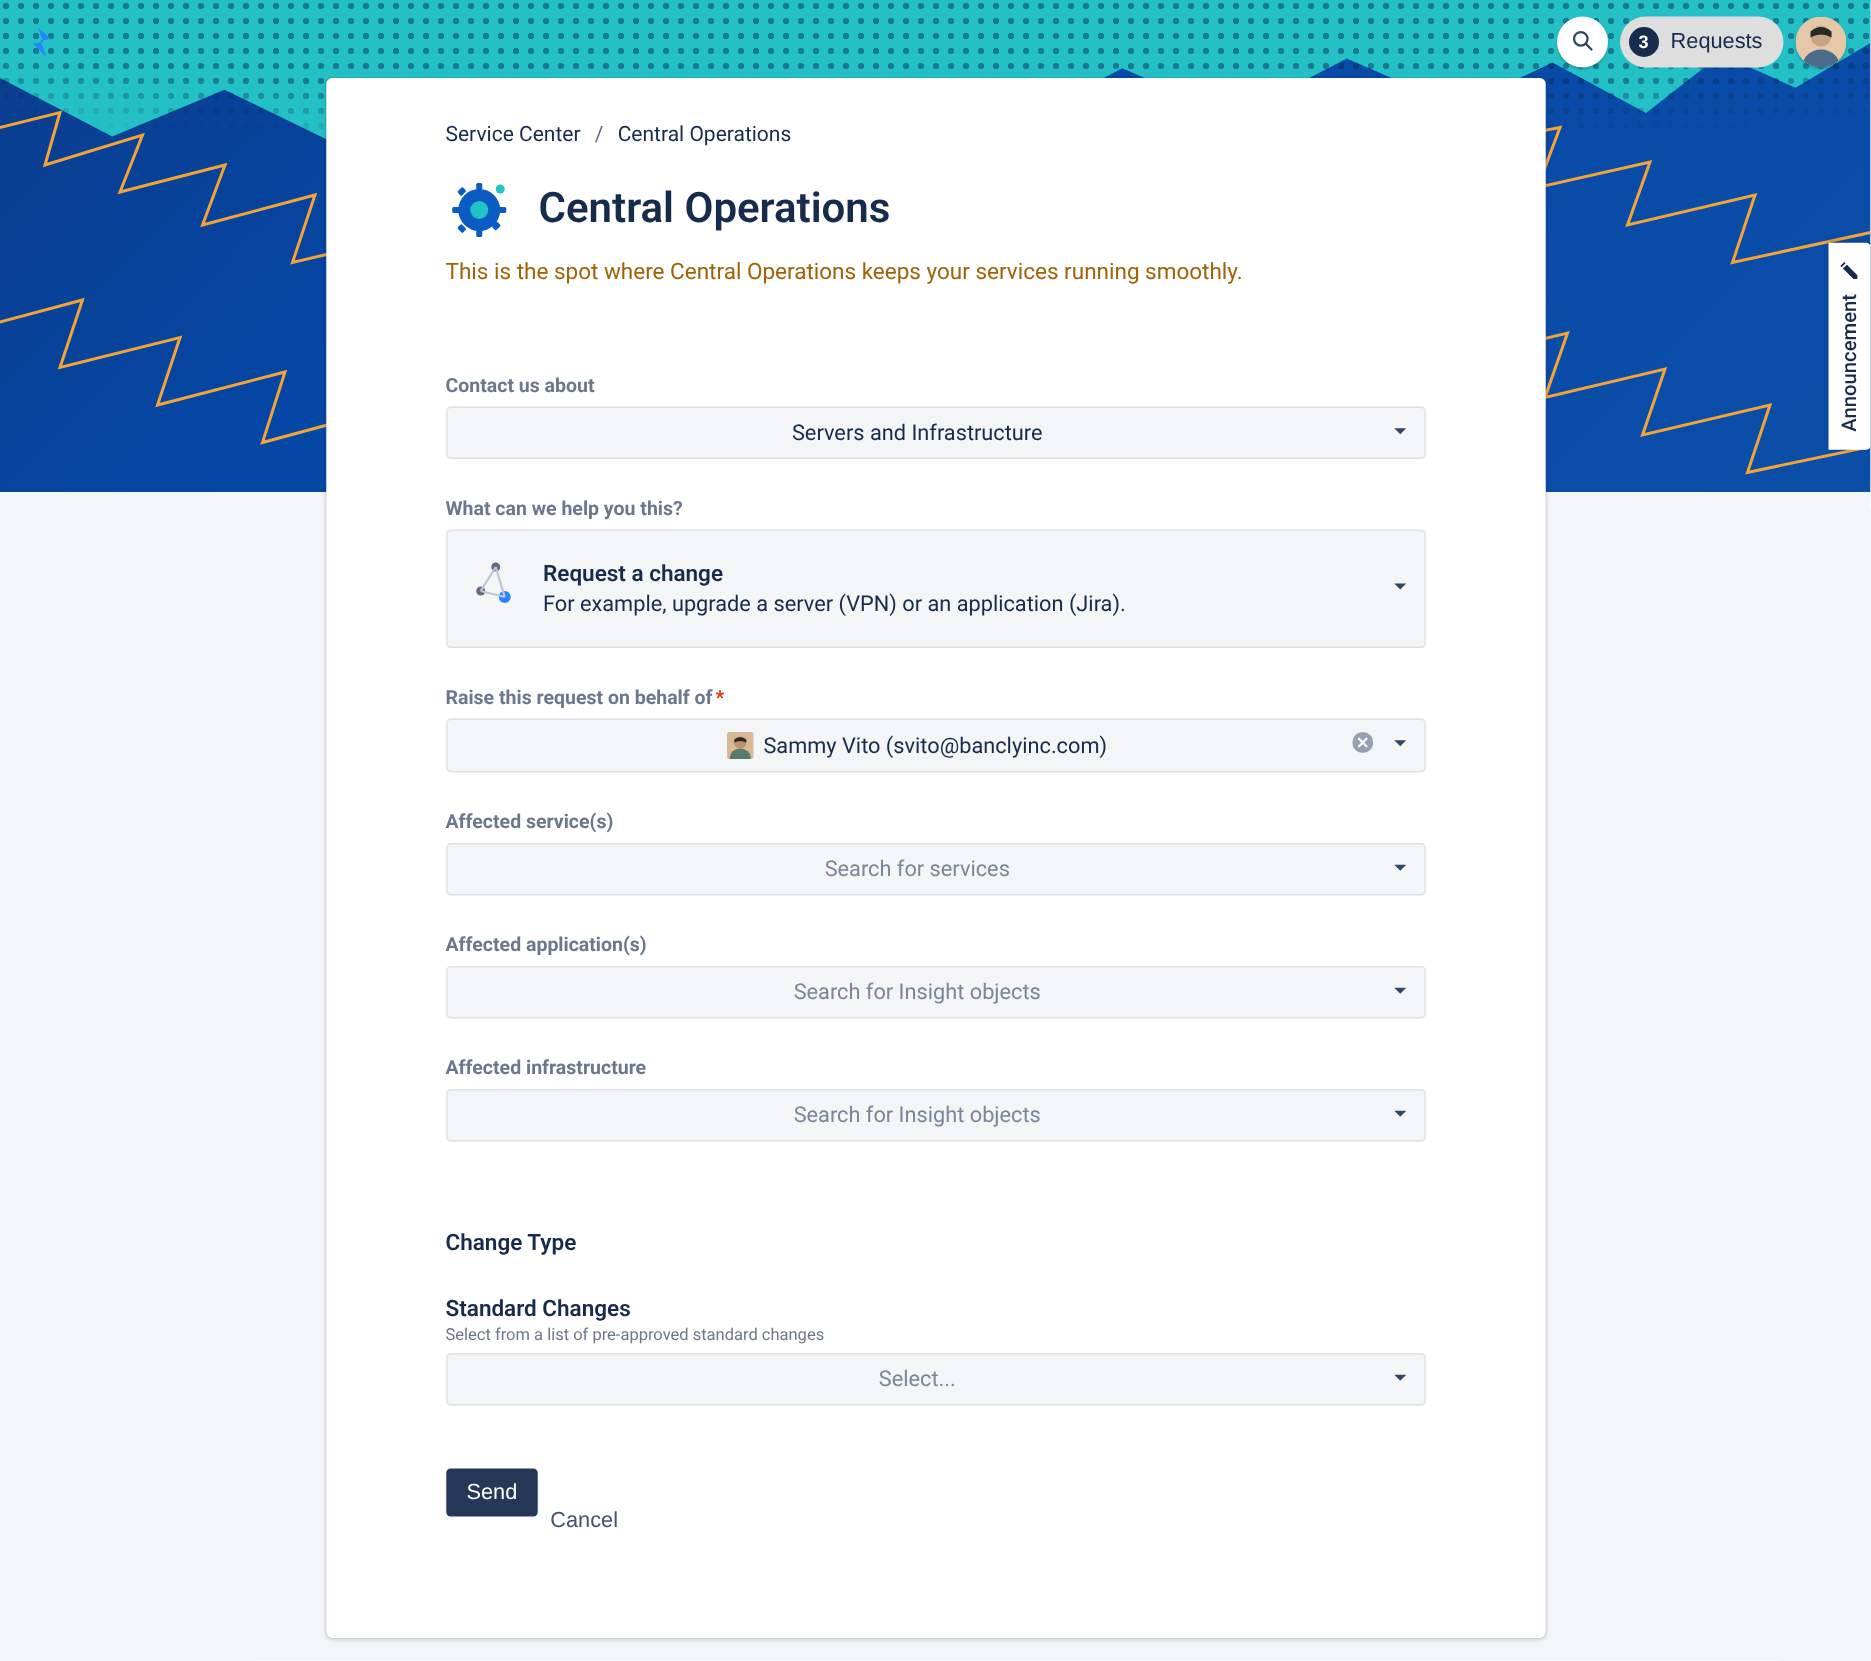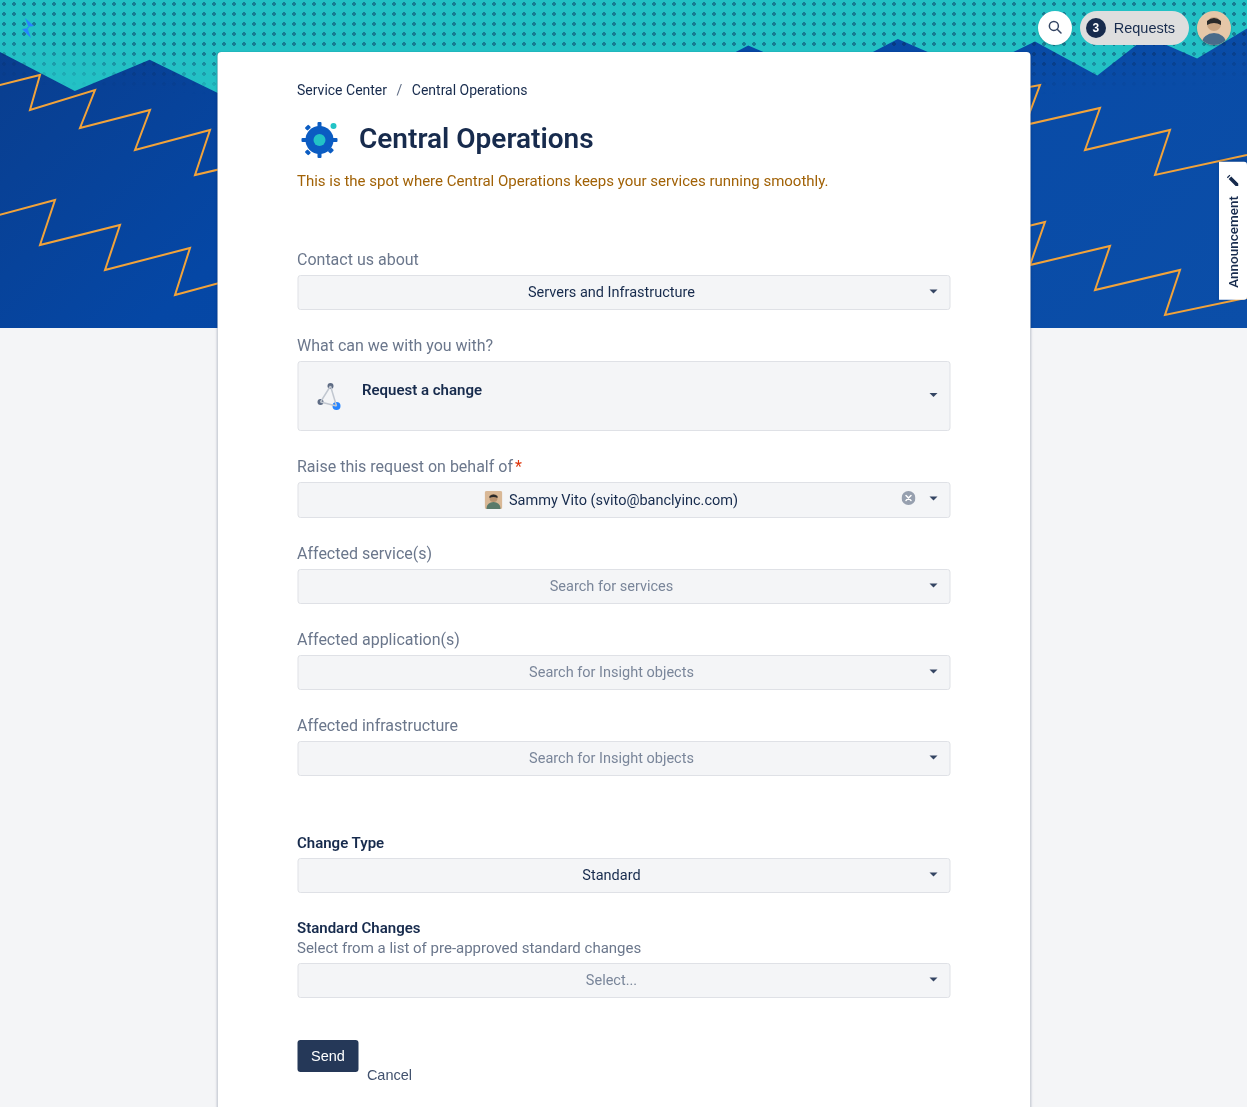--- a/index.html
+++ b/index.html
@@ -144,35 +144,35 @@
     font-weight: 600;
     color:#172b4d;
   }
   .page-desc {
     font-size: 15px;
     color:#a16207;
     margin-bottom: 60px;
   }
 
   .field-label {
-    font-size: 16px;
-    font-weight:400;
+    font-size: 13px;
+    font-weight:700;
     color:#6b778c;
     margin-bottom:6px;
     display:block;
   }
   .field-label-bold {
     font-size: 15px;
     font-weight:600;
     color:#172b4d;
     margin-bottom:6px;
     display:block;
   }
   .field-hint {
-    font-size: 15px;
+    font-size: 11px;
     color:#6b778c;
     margin-bottom:6px;
     display:block;
   }
   .req { color:#de350b; margin-left:2px; }
 
   .select-box {
     width:100%;
     background:#f4f5f7;
     border: 1.5px solid #dfe1e6;
@@ -375,34 +375,35 @@
       <span>Servers and Infrastructure</span>
       <span class="select-chevron">
         <svg viewBox="0 0 12 12" width="12" height="12">
             <path fill="currentColor" d="M2 4l4 4 4-4z"></path>
           </svg>
       </span>
     </div>
   </div>
 
   <div class="field-group gap-lg" style="margin-bottom:26px;">
-    <label class="field-label">What can we with you with?</label>
+    <label class="field-label">What can we help you this?</label>
     <div class="help-card">
       <span class="help-icon">
         <svg viewBox="0 0 32 32" width="32" height="32">
           <circle cx="16" cy="6" r="3" fill="#5e6c84"></circle>
           <circle cx="6" cy="22" r="3" fill="#5e6c84"></circle>
           <circle cx="22" cy="26" r="4" fill="#2684ff"></circle>
           <line x1="16" y1="6" x2="6" y2="22" stroke="#c1c7d0" stroke-width="1.5"></line>
           <line x1="16" y1="6" x2="22" y2="26" stroke="#c1c7d0" stroke-width="1.5"></line>
           <line x1="6" y1="22" x2="22" y2="26" stroke="#c1c7d0" stroke-width="1.5"></line>
         </svg>
       </span>
       <div>
         <div class="help-title">Request a change</div>
+        <div class="help-desc">For example, upgrade a server (VPN) or an application (Jira).</div>
       </div>
       <span class="select-chevron">
         <svg viewBox="0 0 12 12" width="12" height="12">
             <path fill="currentColor" d="M2 4l4 4 4-4z"></path>
           </svg>
       </span>
     </div>
   </div>
 
   <div class="field-group">
@@ -464,28 +465,20 @@
       <span class="select-chevron">
         <svg viewBox="0 0 12 12" width="12" height="12">
             <path fill="currentColor" d="M2 4l4 4 4-4z"></path>
           </svg>
       </span>
     </div>
   </div>
 
   <div class="field-group">
     <label class="field-label-bold">Change Type</label>
-    <div class="select-box">
-      <span>Standard</span>
-      <span class="select-chevron">
-        <svg viewBox="0 0 12 12" width="12" height="12">
-            <path fill="currentColor" d="M2 4l4 4 4-4z"></path>
-          </svg>
-      </span>
-    </div>
   </div>
 
   <div class="field-group">
     <label class="field-label-bold" style="margin-bottom:2px;">Standard Changes</label>
     <span class="field-hint">Select from a list of pre-approved standard changes</span>
     <div class="select-box placeholder">
       <span>Select...</span>
       <span class="select-chevron">
         <svg viewBox="0 0 12 12" width="12" height="12">
             <path fill="currentColor" d="M2 4l4 4 4-4z"></path>

